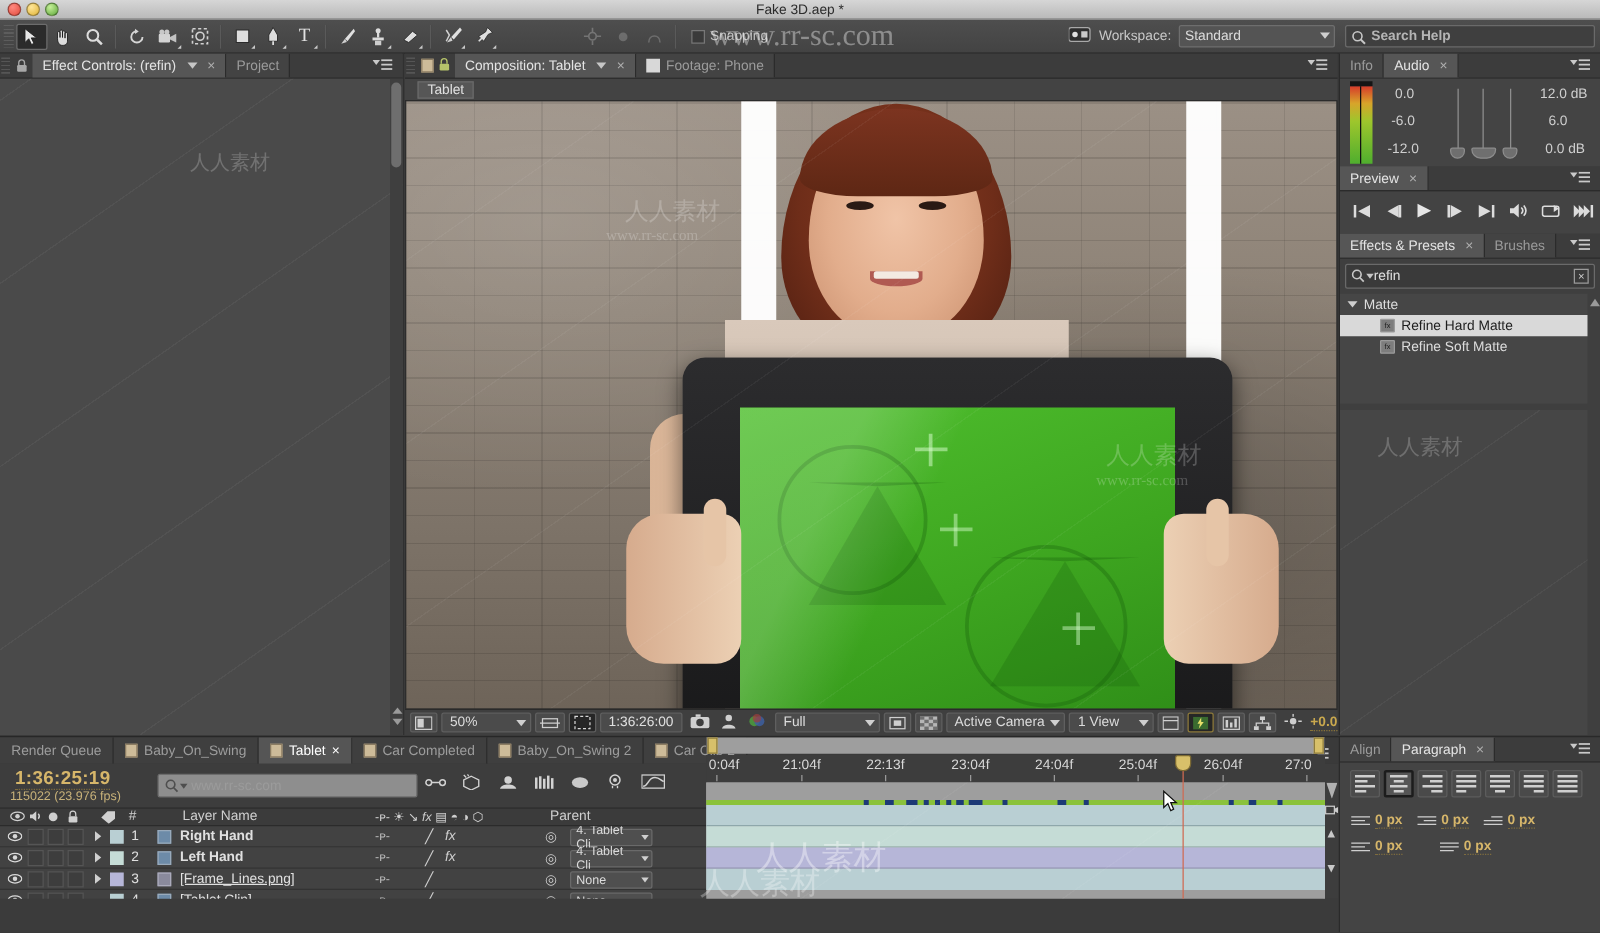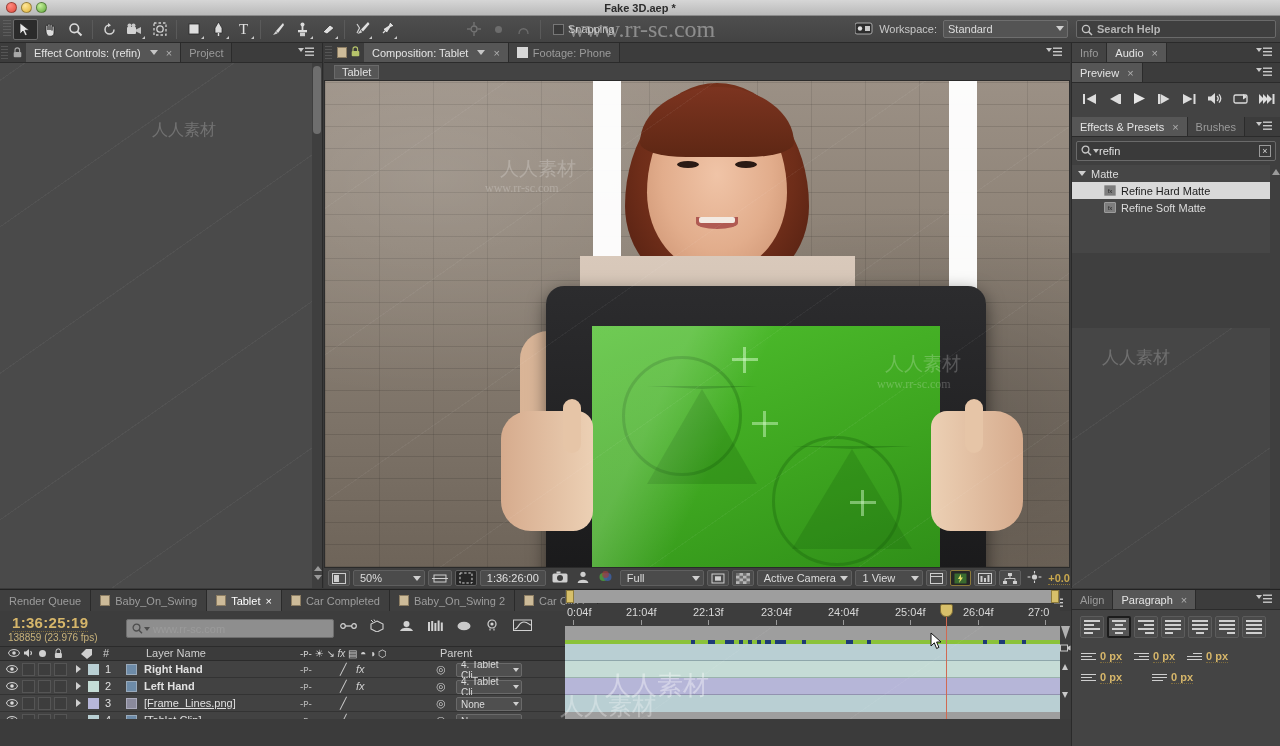--- a/index.html
+++ b/index.html
@@ -21,21 +21,21 @@
     border-bottom: 1px solid #8a8a8a;
     display:flex; align-items:center;
   }
   .traffic { display:flex; gap:4px; margin-left:6px; }
   .tl-dot { width:11px;height:11px;border-radius:50%; border:1px solid rgba(0,0,0,.35); }
   .tl-red{background:radial-gradient(circle at 35% 30%,#ff8a80,#e24b3c);}
   .tl-yel{background:radial-gradient(circle at 35% 30%,#ffe79a,#e0b336);}
   .tl-grn{background:radial-gradient(circle at 35% 30%,#c6f09a,#5fa83a);}
   .title-text {
     position:absolute; left:0; right:0; text-align:center;
-    font-size:11px; color:#2c2c2c; font-weight:bold;
+    font-size:11px; color:#2c2c2c; font-weight:normal;
   }
 
   
   .toolbar {
     position:absolute; left:0; top:16px; width:1280px; height:27px;
     background:linear-gradient(180deg,#4e4e4e 0%,#434343 100%);
     border-bottom:1px solid #2a2a2a;
     display:flex; align-items:center;
   }
   .tgrip { width:8px;height:18px; margin:0 2px 0 3px;
@@ -655,20 +655,37 @@
       </div>
       <div class="menu-ham">
         <svg width="16" height="11" viewBox="0 0 16 11">
             <path d="M0 1 L6 1 L3 5Z" fill="#c9c9c9"></path>
             <rect x="7" y="0.5" width="9" height="1.4" fill="#c9c9c9"></rect>
             <rect x="7" y="4" width="9" height="1.4" fill="#c9c9c9"></rect>
             <rect x="7" y="7.5" width="9" height="1.4" fill="#c9c9c9"></rect>
           </svg>
       </div>
     </div>
+    <div class="audio-body">
+      <div class="meter"></div>
+      <div class="meter-cap"></div>
+      <div class="meter-line"></div>
+      <span class="a-lbl" style="left:44px;top:6px;">0.0</span>
+      <span class="a-lbl" style="left:41px;top:28px;">-6.0</span>
+      <span class="a-lbl" style="left:38px;top:50px;">-12.0</span>
+      <span class="a-lbl" style="right:10px;top:6px;">12.0 dB</span>
+      <span class="a-lbl" style="right:26px;top:28px;">6.0</span>
+      <span class="a-lbl" style="right:12px;top:50px;">0.0 dB</span>
+      <div class="slider" style="left:94px;top:8px;height:52px;"></div>
+      <div class="sl-knob" style="left:88px;top:55px;"></div>
+      <div class="slider" style="left:114px;top:8px;height:52px;"></div>
+      <div class="sl-knob" style="left:105px;top:55px;width:20px;border-radius:2px 2px 10px 10px;"></div>
+      <div class="slider" style="left:136px;top:8px;height:52px;"></div>
+      <div class="sl-knob" style="left:130px;top:55px;"></div>
+    </div>
 
     <div class="rp-tabbar">
       <div class="ptab active">
         <span>Preview</span>
         <span class="x">×</span>
       </div>
       <div class="menu-ham">
         <svg width="16" height="11" viewBox="0 0 16 11">
             <path d="M0 1 L6 1 L3 5Z" fill="#c9c9c9"></path>
             <rect x="7" y="0.5" width="9" height="1.4" fill="#c9c9c9"></rect>
@@ -815,21 +832,21 @@
             <path d="M0 1 L6 1 L3 5Z" fill="#c9c9c9"></path>
             <rect x="7" y="0.5" width="9" height="1.4" fill="#c9c9c9"></rect>
             <rect x="7" y="4" width="9" height="1.4" fill="#c9c9c9"></rect>
             <rect x="7" y="7.5" width="9" height="1.4" fill="#c9c9c9"></rect>
           </svg>
       </div>
     </div>
 
     <div class="tl-head">
       <div class="tc-big">1:36:25:19</div>
-      <div class="tc-sub">138859 (23.976 fps)</div>
+      <div class="tc-sub">115022 (23.976 fps)</div>
       <div class="tl-search">
         <span style="position:absolute;left:5px;top:3px;display:flex;gap:1px;align-items:center;">
           <svg width="11" height="12" viewBox="0 0 11 12">
               <circle cx="4.5" cy="4.6" r="3.4" fill="none" stroke="#4e4e4e" stroke-width="1.3"></circle>
               <line x1="7" y1="7.2" x2="10" y2="10.3" stroke="#4e4e4e" stroke-width="1.4"></line>
             </svg>
           <span style="width:0;height:0;border-left:3px solid transparent;border-right:3px solid transparent;border-top:4px solid #4e4e4e;"></span>
         </span>
         <span style="color:#9b9b9b">www.rr-sc.com</span>
       </div>

